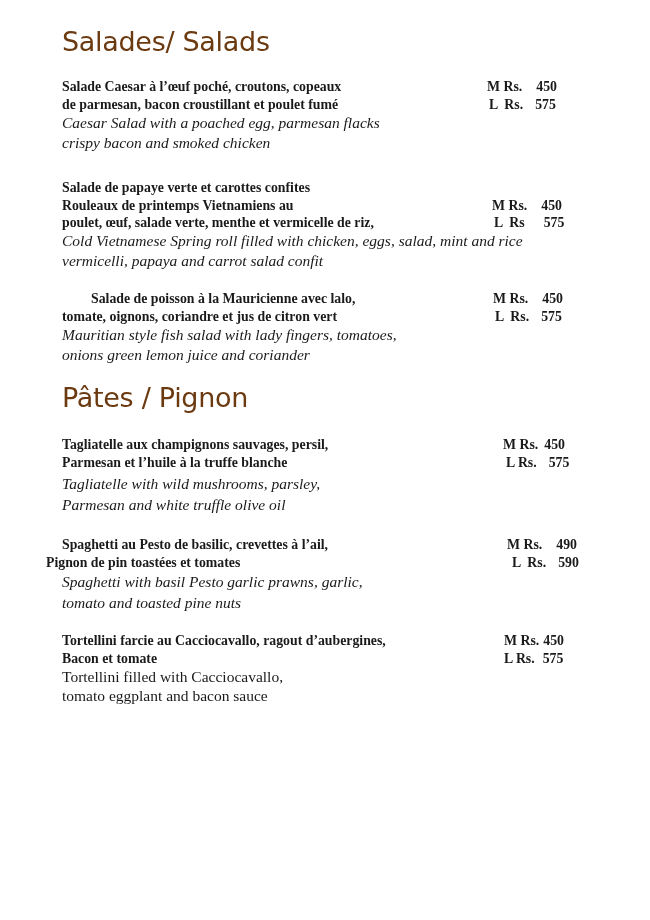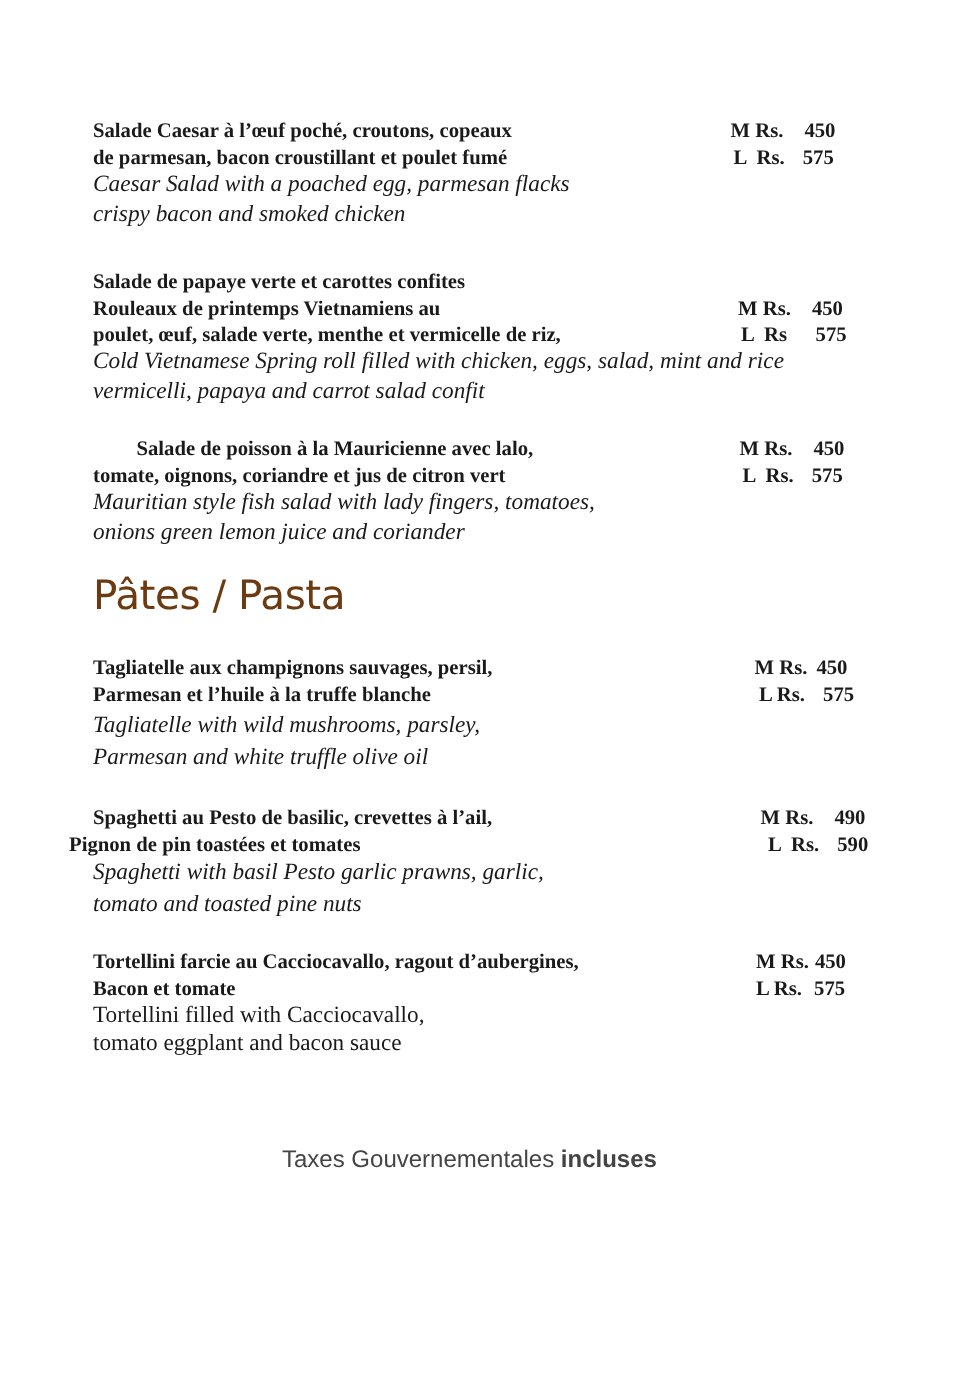--- a/index.html
+++ b/index.html
@@ -29,20 +29,21 @@
     position: absolute; white-space: nowrap;
     font-family: "Liberation Sans", sans-serif; font-size: 16px; color: #444444;
   }
   .footer b { font-weight: bold; }
 </style>
 </head>
 <body>
 
 <div class="page">
 
+  <h1 class="section-title" style="top:26px;">Salades/ Salads</h1>
 
   <div>
     <div class="line fr" style="left:62px; top:78px;">Salade Caesar à l’œuf poché, croutons, copeaux</div>
     <div class="line fr" style="left:62px; top:96px;">de parmesan, bacon croustillant et poulet fumé</div>
     <div class="line en" style="left:62px; top:114px;">Caesar Salad with a poached egg, parmesan flacks</div>
     <div class="line en" style="left:62px; top:134px;">crispy bacon and smoked chicken</div>
     <div class="price" style="left:487px; top:78px;"><span>M Rs.</span><span class="num" style="margin-left:14px;">450</span></div>
     <div class="price" style="left:489px; top:96px;"><span>L  Rs.</span><span class="num" style="margin-left:12px;">575</span></div>
   </div>
 
@@ -58,21 +59,21 @@
 
   <div>
     <div class="line fr" style="left:62px; top:290px;margin-left:29px;">Salade de poisson à la Mauricienne avec lalo,</div>
     <div class="line fr" style="left:62px; top:308px;">tomate, oignons, coriandre et jus de citron vert</div>
     <div class="line en" style="left:62px; top:326px;">Mauritian style fish salad with lady fingers, tomatoes,</div>
     <div class="line en" style="left:62px; top:346px;">onions green lemon juice and coriander</div>
     <div class="price" style="left:493px; top:290px;"><span>M Rs.</span><span class="num" style="margin-left:14px;">450</span></div>
     <div class="price" style="left:495px; top:308px;"><span>L  Rs.</span><span class="num" style="margin-left:12px;">575</span></div>
   </div>
 
-  <h1 class="section-title" style="top:382px;">Pâtes / Pasta</h1>
+  <h1 class="section-title" style="top:382px;">Pâtes / Pignon</h1>
 
   <div>
     <div class="line fr" style="left:62px; top:436px;">Tagliatelle aux champignons sauvages, persil,</div>
     <div class="line fr" style="left:62px; top:454px;">Parmesan et l’huile à la truffe blanche</div>
     <div class="line en" style="left:62px; top:475px;">Tagliatelle with wild mushrooms, parsley,</div>
     <div class="line en" style="left:62px; top:496px;">Parmesan and white truffle olive oil</div>
     <div class="price" style="left:503px; top:436px;"><span>M Rs.</span><span class="num" style="margin-left:6px;">450</span></div>
     <div class="price" style="left:506px; top:454px;"><span>L Rs.</span><span class="num" style="margin-left:12px;">575</span></div>
   </div>
 
@@ -87,15 +88,14 @@
 
   <div>
     <div class="line fr" style="left:62px; top:632px;">Tortellini farcie au Cacciocavallo, ragout d’aubergines,</div>
     <div class="line fr" style="left:62px; top:650px;">Bacon et tomate</div>
     <div class="line en plain" style="left:62px; top:668px;">Tortellini filled with Cacciocavallo,</div>
     <div class="line en plain" style="left:62px; top:687px;">tomato eggplant and bacon sauce</div>
     <div class="price" style="left:504px; top:632px;"><span>M Rs.</span><span class="num" style="margin-left:4px;">450</span></div>
     <div class="price" style="left:504px; top:650px;"><span>L Rs.</span><span class="num" style="margin-left:8px;">575</span></div>
   </div>
 
-  <div class="footer" style="left:188px; top:765px;"><span>Taxes Gouvernementales </span><b>incluses</b></div>
 
 </div>
 
 </body></html>

